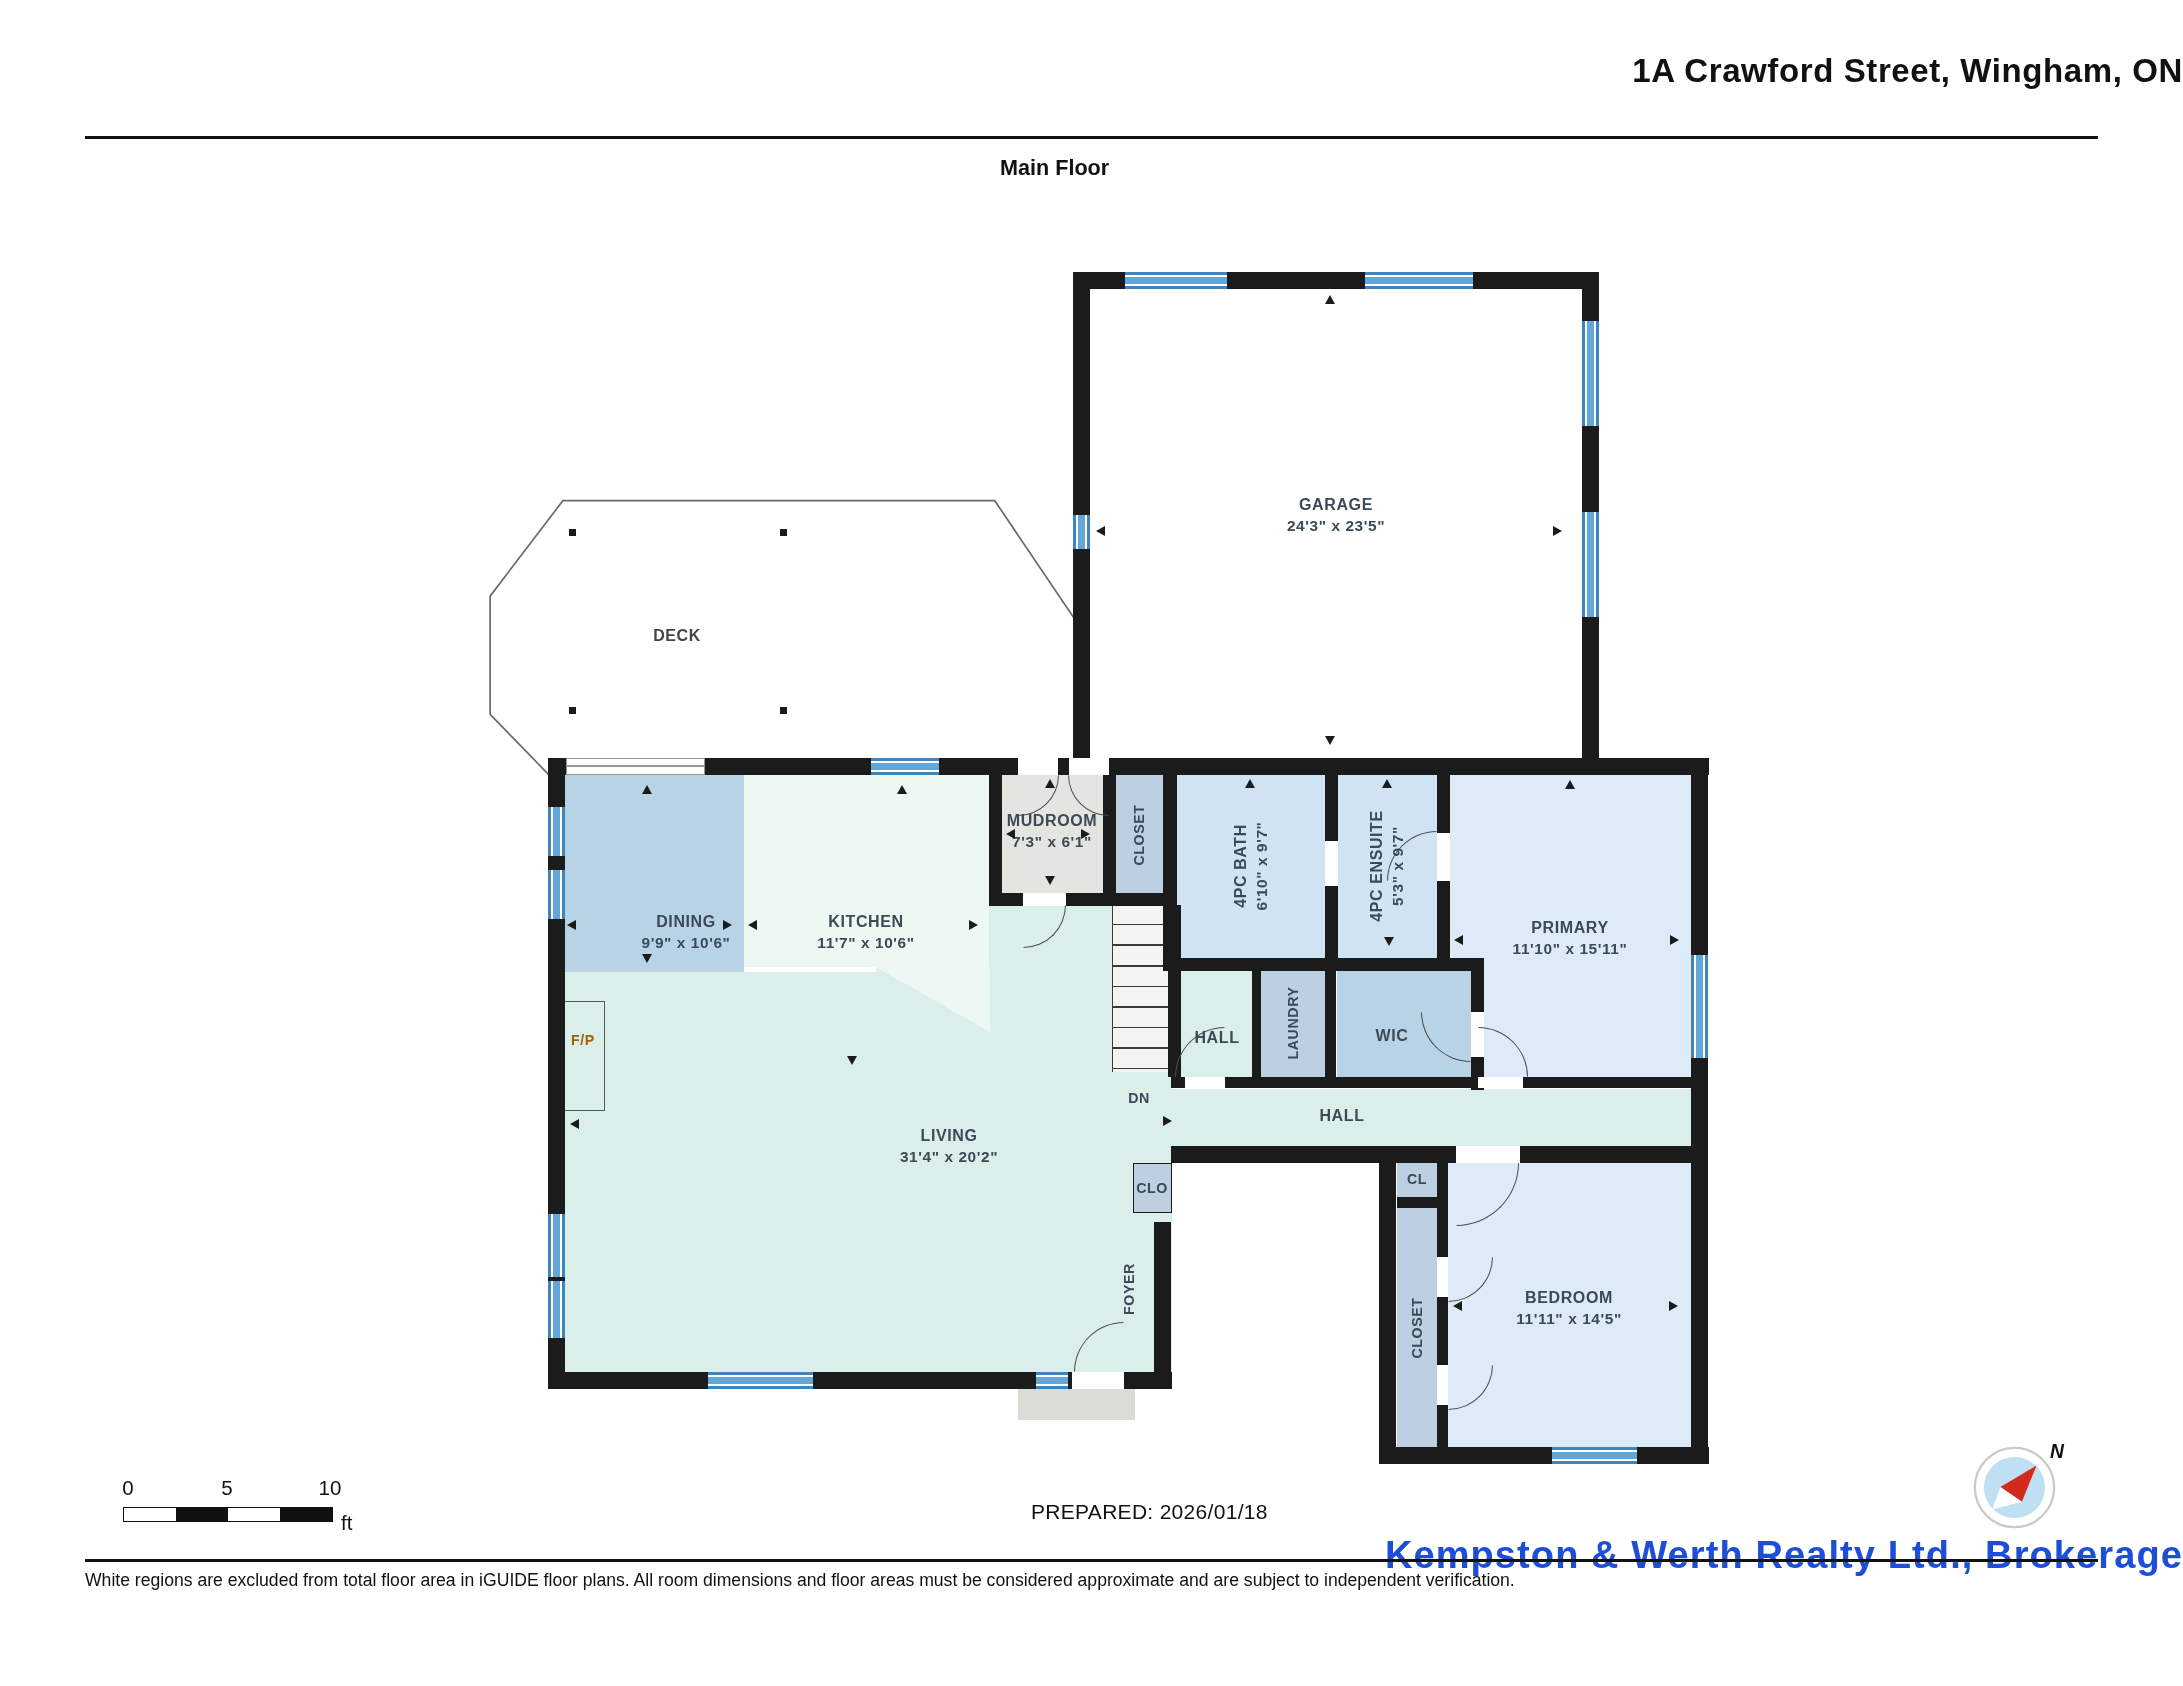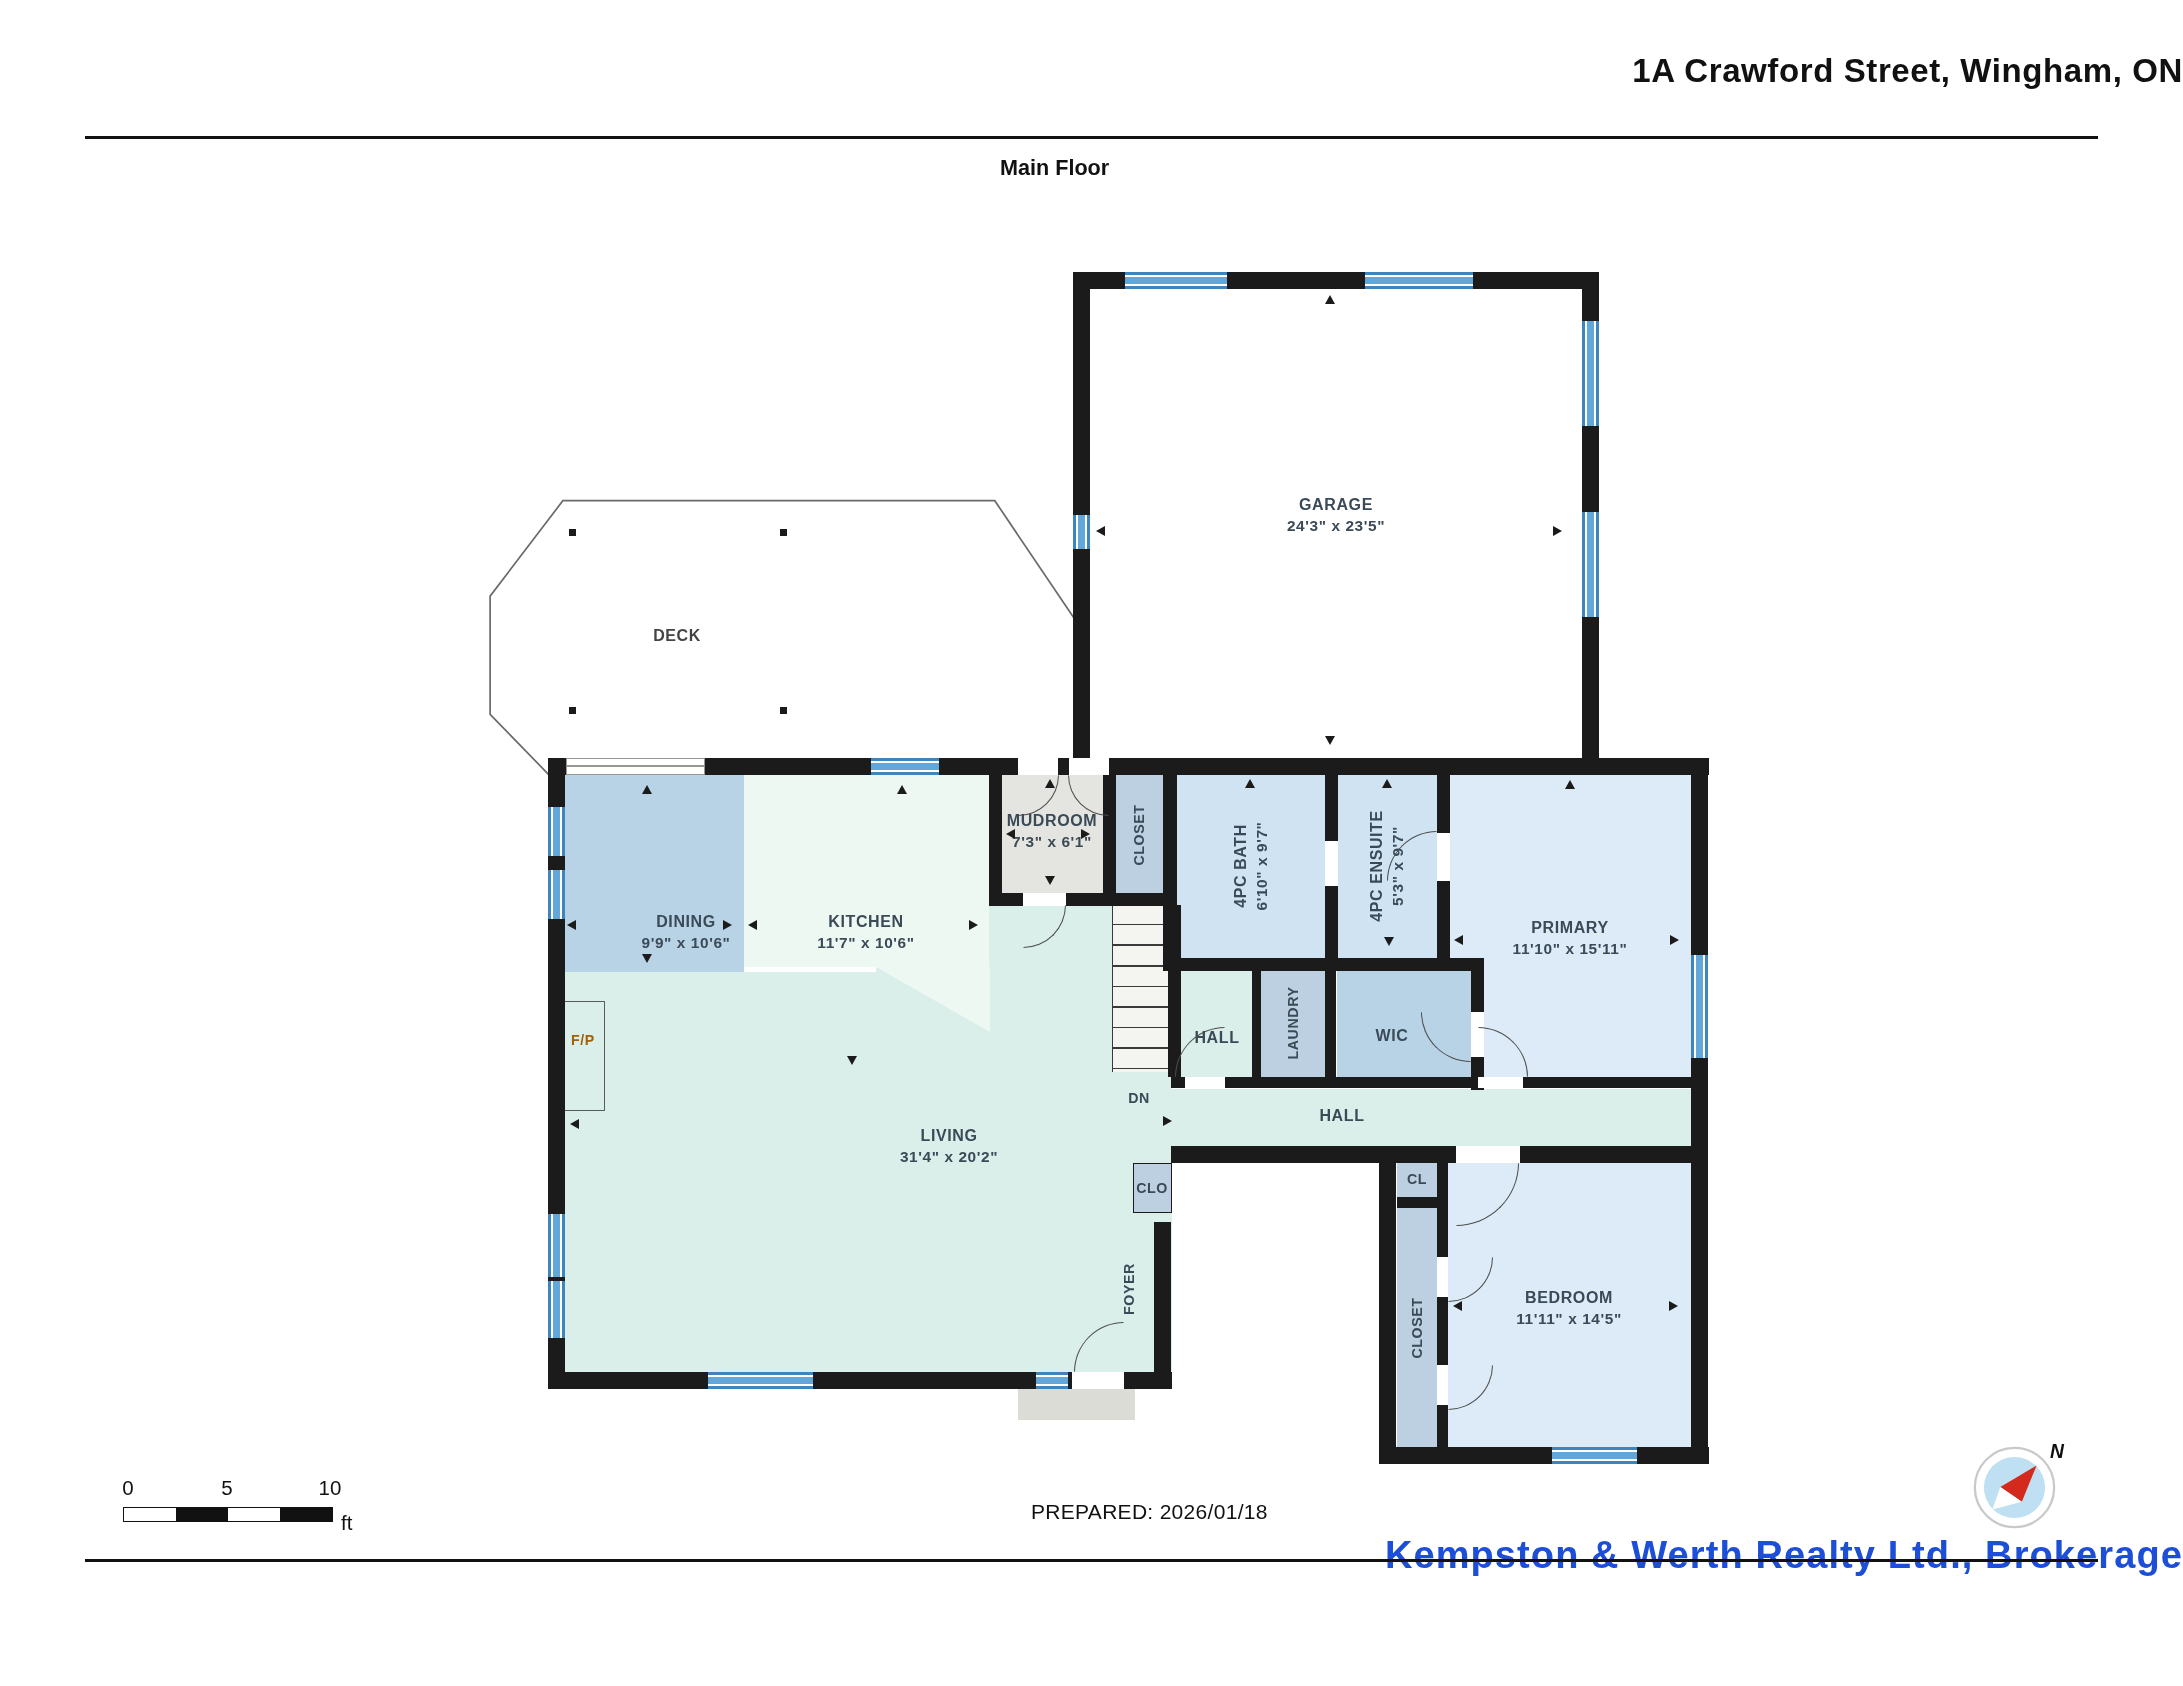--- a/index.html
+++ b/index.html
@@ -272,20 +272,21 @@
     <div class="sb-w"></div>
     <div class="sb-b"></div>
     <div class="sb-w"></div>
     <div class="sb-b"></div>
   </div>
   <div class="sb-unit">ft</div>
 
   <div class="prepared">PREPARED: 2026/01/18</div>
   <div class="watermark">Kempston &amp; Werth Realty Ltd., Brokerage</div>
   <div class="rule" style="top:1559px;"></div>
+  <div class="disclaimer">White regions are excluded from total floor area in iGUIDE floor plans. All room dimensions and floor areas must be considered approximate and are subject to independent verification.</div>
 
   <svg class="abs" style="left:1972px;top:1445px;" width="85" height="85" viewBox="0 0 150 150">
     <circle cx="75" cy="75" r="70" fill="#ffffff" stroke="#c9c9c9" stroke-width="4"></circle>
     <circle cx="75" cy="75" r="54" fill="#bfe0f2"></circle>
     <polygon points="114,36 50,74 88,100" fill="#d42a1e"></polygon>
     <polygon points="50,74 88,100 36,114" fill="#ffffff"></polygon>
   </svg>
   <div class="compassN">N</div>
 
 </div>

